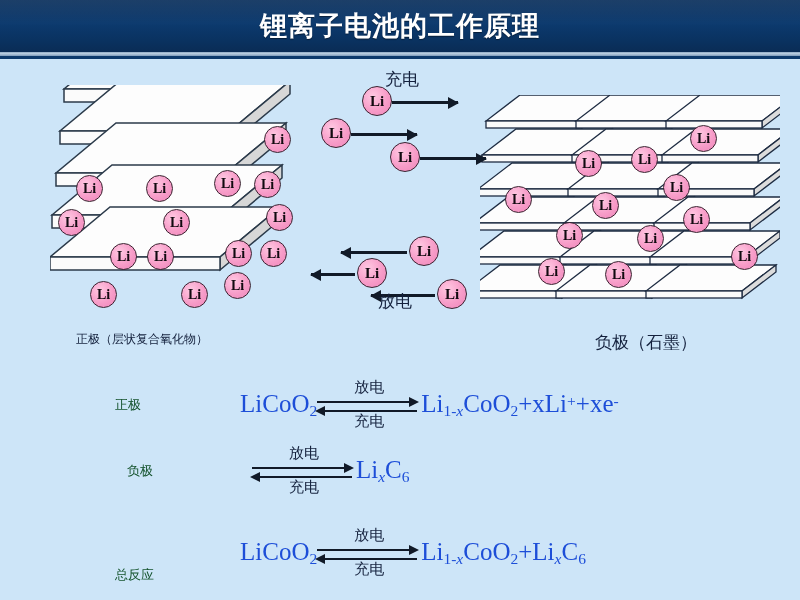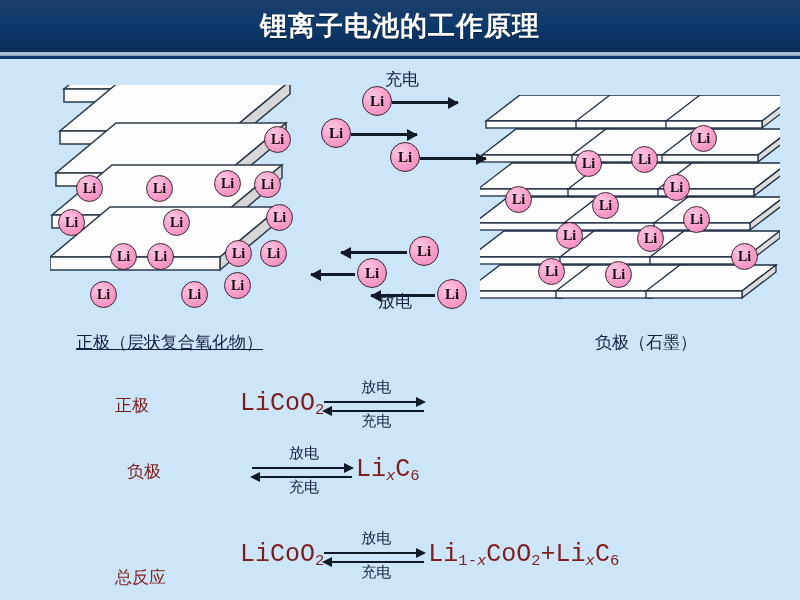--- a/index.html
+++ b/index.html
@@ -38,22 +38,22 @@
   }
 
   
   .label{
     position:absolute;color:#14213d;
     font-family:"DejaVu Sans","Liberation Sans",sans-serif;
     white-space:nowrap;
   }
   .cn{font-family:"DejaVu Sans","Liberation Sans",sans-serif;}
   .eqtext{
-    font-family:Liberation Mono, monospace;
-    color:#7f1d1d;white-space:nowrap;
+    font-family:Liberation Serif, serif;
+    color:#1d4ed8;white-space:nowrap;
   }
 
   
   .li{
     position:absolute;width:30px;height:30px;border-radius:50%;
     background:radial-gradient(circle at 36% 32%,#ffc8e2 0%,#f79cc8 55%,#ee86ba 100%);
     border:1.6px solid #3a2230;
     box-sizing:border-box;
     display:flex;align-items:center;justify-content:center;
     font-family:"Liberation Serif","DejaVu Serif",serif;
@@ -72,21 +72,21 @@
   }
   .arrow.left:after{
     right:auto;left:-1px;
     border-left:none;border-right:11px solid #111a28;
   }
 
   
   .eq-row{position:absolute;display:flex;align-items:center;}
   .eq-name{
     font-family:"DejaVu Sans","Liberation Sans",sans-serif;
-    font-size:17px;color:#7f1d1d;white-space:nowrap;
+    font-size:13px;color:#14532d;white-space:nowrap;
   }
   .eq-formula{font-size:25px;line-height:1;}
   .eq-formula sub{font-size:.62em;vertical-align:-.28em;}
   .eq-formula sup{font-size:.62em;vertical-align:.42em;}
   .eq-formula .ital{font-style:italic;}
 
   .eqarrow{position:relative;width:104px;height:46px;}
   .eqarrow .bar{
     position:absolute;left:0;height:2.4px;background:#111a28;width:100px;
   }
@@ -283,33 +283,34 @@
       <div class="arrow" style="left: 351px; top: 133px; width: 66px;"></div>
       <div class="arrow" style="left: 420px; top: 157px; width: 66px;"></div>
       <div class="arrow left" style="left: 341px; top: 251px; width: 66px;"></div>
       <div class="arrow left" style="left: 311px; top: 273px; width: 44px;"></div>
       <div class="arrow left" style="left: 371px; top: 294px; width: 64px;"></div>
     </div>
 
   <div class="label cn" style="left:385px;top:68px;font-size:17px;">充电</div>
   <div class="label cn" style="left:378px;top:290px;font-size:17px;">放电</div>
 
-  <div class="label cn" style="left:76px;top:331px;font-size:17px;text-decoration:underline;">正极（层状复合氧化物）</div>
+  <div class="label cn" style="left:76px;top:331px;font-size:12px;">正极（层状复合氧化物）</div>
   <div class="label cn" style="left:563px;top:331px;font-size:17px;margin-left:32px;">负极（石墨）</div>
 
   <div id="equations">
       <div class="eq-row" style="left: 115px; top: 382px;">
         <div class="eq-name" style="width: 125px;">正极</div>
         <div class="eq-formula eqtext">LiCoO<sub>2</sub></div>
         <div class="eqarrow">
           <div class="cap above">放电</div>
           <div class="bar fwd"></div>
           <div class="bar rev"></div>
           <div class="cap below">充电</div>
         </div>
+        <div class="eq-formula eqtext">Li<sub>1-<span class="ital">x</span></sub>CoO<sub>2</sub>+xLi<sup>+</sup>+xe<sup>-</sup></div>
       </div>
       <div class="eq-row" style="left: 115px; top: 448px;">
         <div class="eq-name" style="width: 125px; margin-left: 12px;">负极</div>
         <div class="eqarrow">
           <div class="cap above">放电</div>
           <div class="bar fwd"></div>
           <div class="bar rev"></div>
           <div class="cap below">充电</div>
         </div>
         <div class="eq-formula eqtext">Li<sub><span class="ital">x</span></sub>C<sub>6</sub></div>

